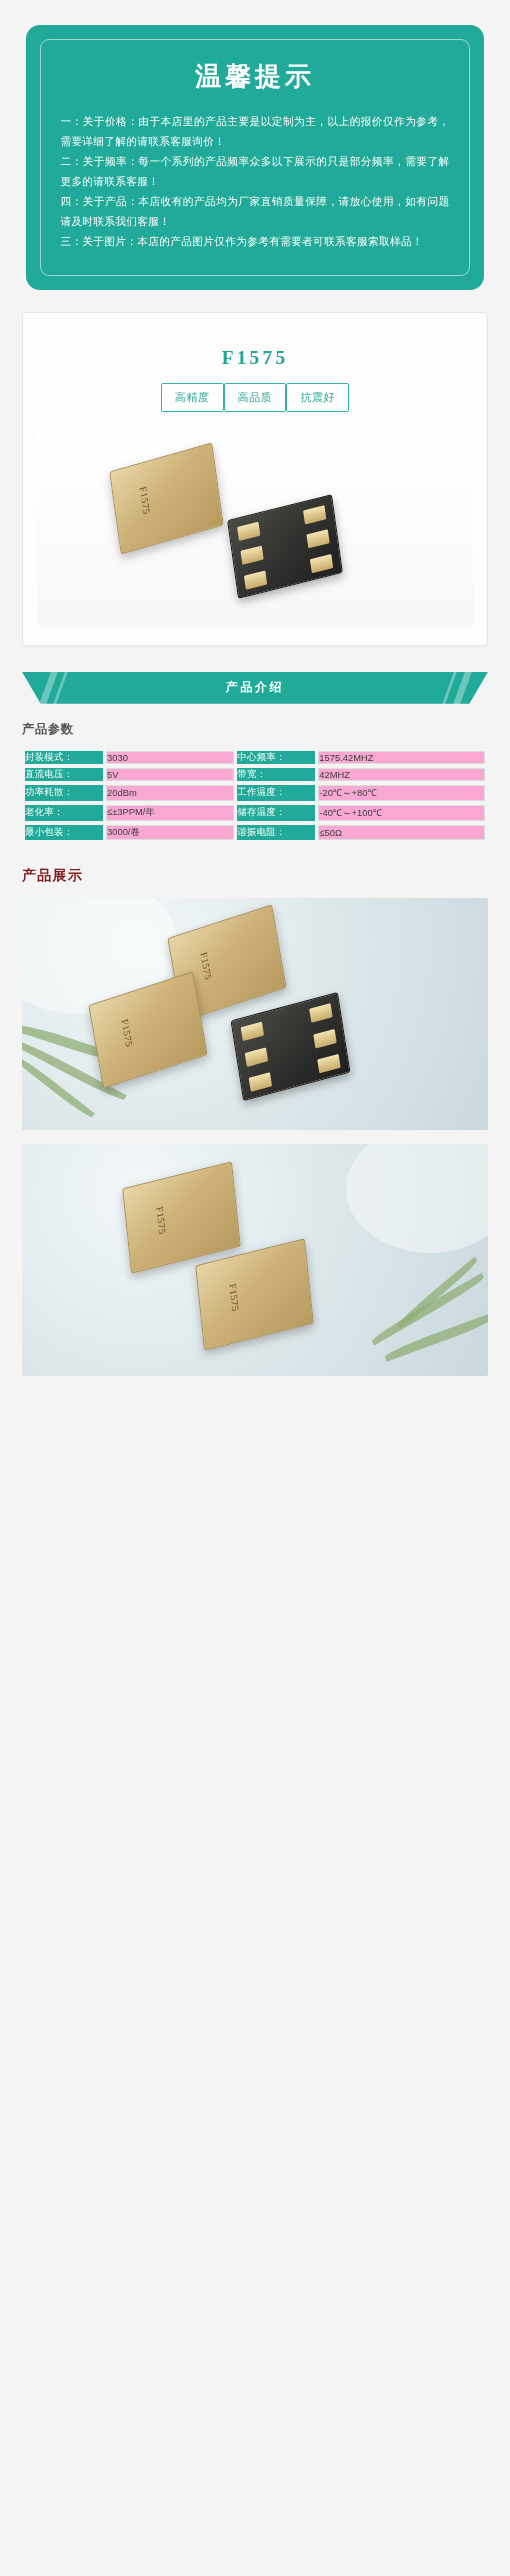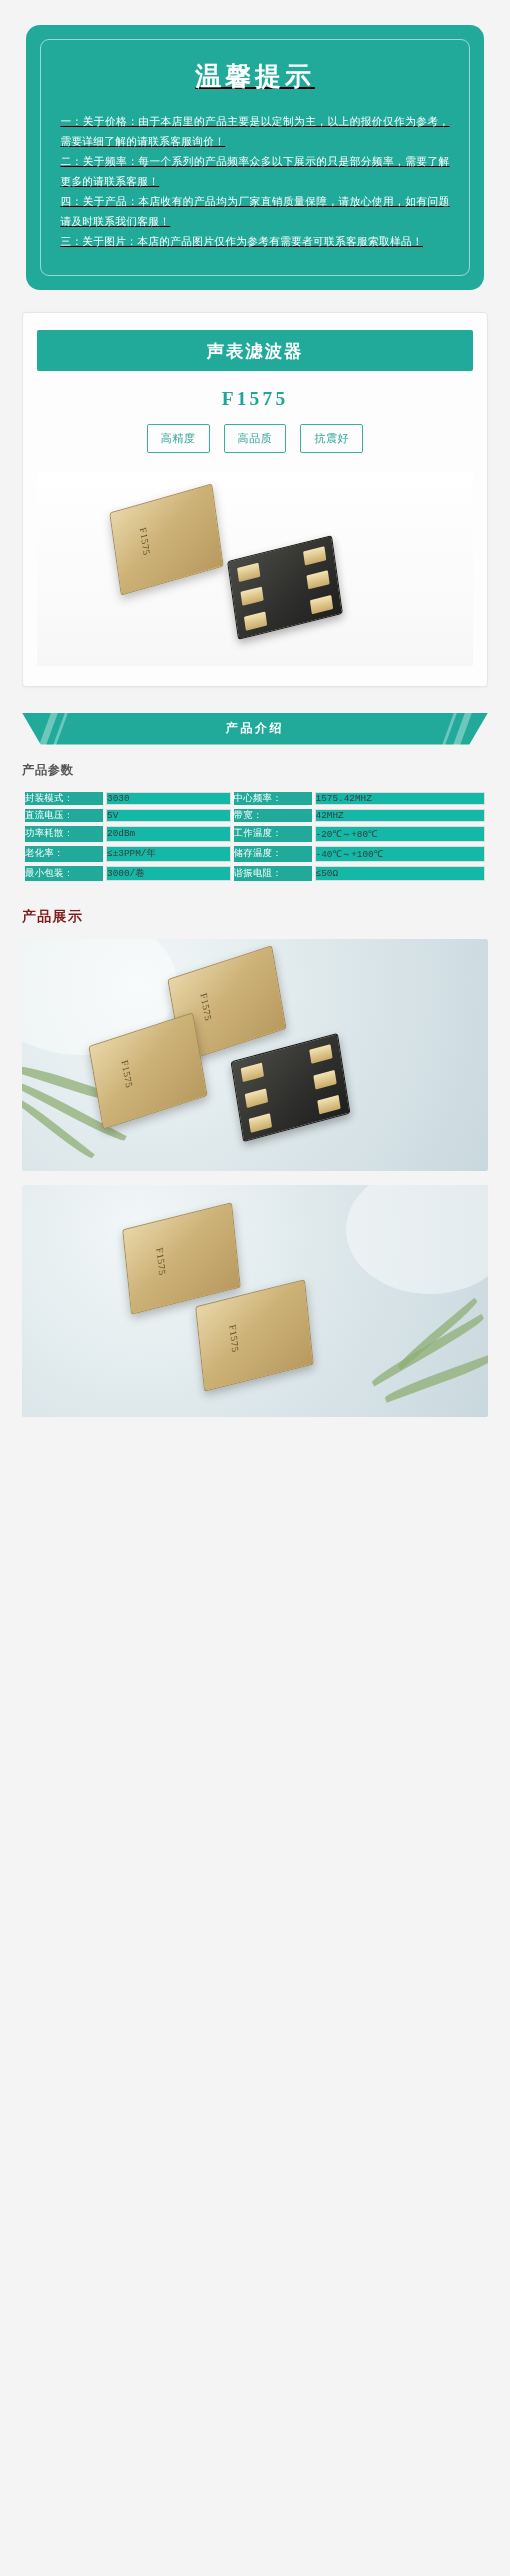--- a/index.html
+++ b/index.html
@@ -11,21 +11,20 @@
   body {
     width: 510px;
     min-height: 2576px;
     background: #f4f4f4;
     position: relative;
   }
 
   
   .notice-wrap {
     padding: 24.5px 26px 0 26px;
-    text-decoration: underline;
   }
   .notice-card {
     background: #21a99a;
     border-radius: 14px;
     padding: 14px;
     position: relative;
   }
   .notice-inner {
     border: 1.3px solid rgba(255,255,255,0.55);
     border-radius: 9px;
@@ -71,21 +70,20 @@
     font-size: 19.4px;
     font-weight: bold;
     text-align: center;
     letter-spacing: 3.2px;
     font-family: "Liberation Serif", "DejaVu Serif", serif;
     margin: 17px 0 14px 0;
   }
   .tag-row {
     display: flex;
     justify-content: center;
-    gap: 14px;
     margin-bottom: 19.4px;
   }
   .tag {
     border: 0.6px solid #35b0a1;
     color: #2aa497;
     font-size: 11px;
     padding: 5.8px 13px;
     border-radius: 1.9px;
     letter-spacing: 0.6px;
   }
@@ -173,25 +171,25 @@
   table.params td { padding: 0; }
   .k {
     background: #21a99a;
     color: #ffffff;
     padding: 7px 7.7px;
     white-space: nowrap;
     width: 78px;
     letter-spacing: 0.3px;
   }
   .v {
-    background: #14b8a6;
+    background: #f9a8d4;
     border: 0.6px solid #dcdcdc;
     color: #3c3c3c;
     padding: 7px 7.7px;
-    font-family: Liberation Mono, monospace;
+    font-family: Liberation Sans, sans-serif;
   }
 
   
   .gal-wrap { padding: 23px 22px 26px 22px; }
   .gal-title {
     color: #7f1d1d;
     font-size: 14px;
     font-weight: bold;
     letter-spacing: 1.3px;
     margin-bottom: 13px;
@@ -229,21 +227,20 @@
       <p class="notice-line">一：关于价格：由于本店里的产品主要是以定制为主，以上的报价仅作为参考，需要详细了解的请联系客服询价！</p>
       <p class="notice-line">二：关于频率：每一个系列的产品频率众多以下展示的只是部分频率，需要了解更多的请联系客服！</p>
       <p class="notice-line">四：关于产品：本店收有的产品均为厂家直销质量保障，请放心使用，如有问题请及时联系我们客服！</p>
       <p class="notice-line">三：关于图片：本店的产品图片仅作为参考有需要者可联系客服索取样品！</p>
     </div>
   </div>
 </div>
 
 <div class="hero-wrap">
   <div class="hero-card">
-    <div class="hero-banner">声表滤波器</div>
     <div class="hero-model">F1575</div>
     <div class="tag-row">
       <span class="tag">高精度</span>
       <span class="tag">高品质</span>
       <span class="tag">抗震好</span>
     </div>
 
     <div class="hero-photo">
 
       <div class="saw saw-top" style="left:76px; top:26px; width:107px; height:83px; transform: rotate(-16deg) skewX(-8deg);">

